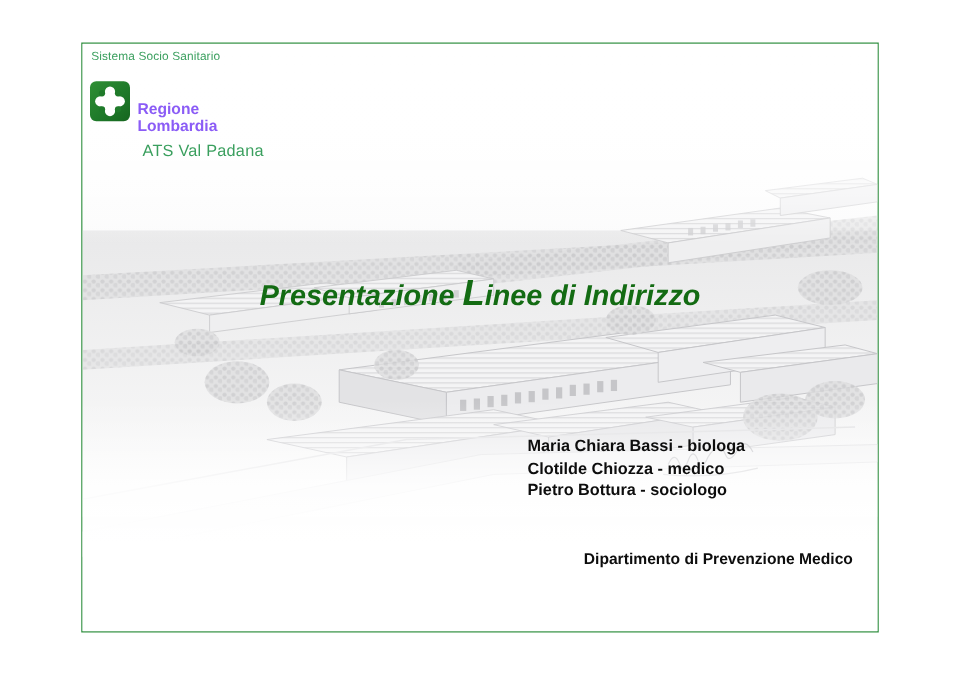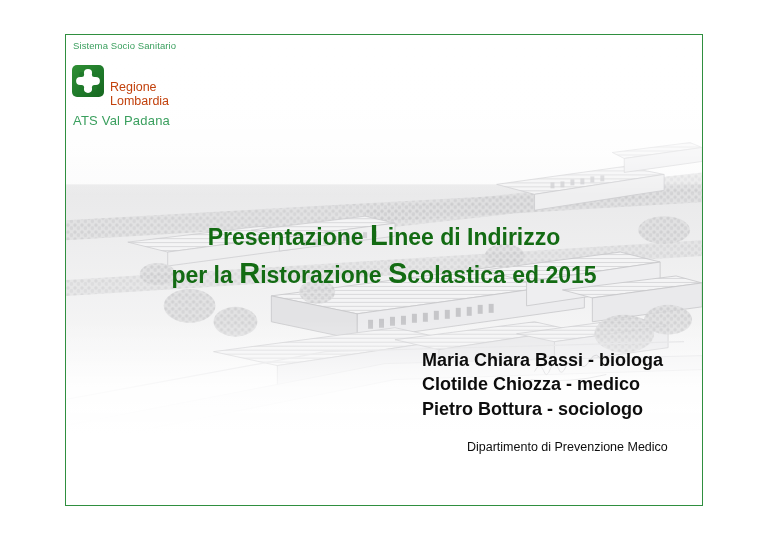--- a/index.html
+++ b/index.html
@@ -86,31 +86,32 @@
     width: 32px;
     height: 32px;
     border-radius: 5px;
     background: linear-gradient(135deg, #2f8f34 0%, #1f7a2a 55%, #16661f 100%);
     flex: 0 0 auto;
     display: block;
   }
   .logo-words {
     font-size: 12.5px;
     line-height: 1.08;
-    color: #c2410c;
-    font-weight: 400;
+    color: #8b5cf6;
+    font-weight: 700;
     white-space: nowrap;
     margin-top: 27px;
   }
   .ats-line {
     font-size: 13px;
     color: #3a9f5e;
     margin: 5px 0 0 1px;
     letter-spacing: 0.2px;
     white-space: nowrap;
+    text-align: center;
   }
 
   
   .title-main {
     position: absolute;
     left: 0;
     right: 0;
     top: 107px;
     text-align: center;
     font-size: 24px;
@@ -120,51 +121,52 @@
     letter-spacing: 0.6px;
     white-space: nowrap;
   }
   .subtitle {
     position: absolute;
     left: 0;
     right: 0;
     text-align: center;
     font-size: 23px;
     font-weight: bold;
+    font-style: italic;
     color: #136b13;
     white-space: nowrap;
   }
   .subtitle-1 { top: 184px; }
   .subtitle-2 { top: 222px; }
   .cap {
     font-size: 29px;
   }
 
   
   #credits {
     position: absolute;
     left: 356px;
     top: 313px;
     color: #0d0d0d;
   }
   #credits .person {
-    font-size: 18px;
+    font-size: 13px;
     font-weight: bold;
     line-height: 1.36;
     white-space: nowrap;
   }
   #dept {
     position: absolute;
     left: 356px;
     top: 404px;
     color: #0d0d0d;
   }
   #dept .dept-line {
     font-size: 12.5px;
-    font-weight: normal;
+    font-weight: bold;
     line-height: 1.36;
     white-space: nowrap;
     padding-left: 45px;
   }
 </style>
 </head>
 <body>
 
 <div id="canvas">
 
@@ -315,23 +317,20 @@
         </span>
       </div>
       <div class="ats-line">ATS Val Padana</div>
     </div>
 
 
     <div class="subtitle subtitle-1">
       <span>Presentazione </span><span class="cap">L</span><span>inee di Indirizzo</span>
     </div>
 
-    <div class="subtitle subtitle-2">
-      <span>per la </span><span class="cap">R</span><span>istorazione </span><span class="cap">S</span><span>colastica ed.2015</span>
-    </div>
 
     <div id="credits">
       <div class="person">Maria Chiara Bassi - biologa</div>
       <div class="person">Clotilde Chiozza - medico</div>
       <div class="person">Pietro Bottura - sociologo</div>
     </div>
 
     <div id="dept">
       <div class="dept-line">Dipartimento di Prevenzione Medico</div>
     </div>

